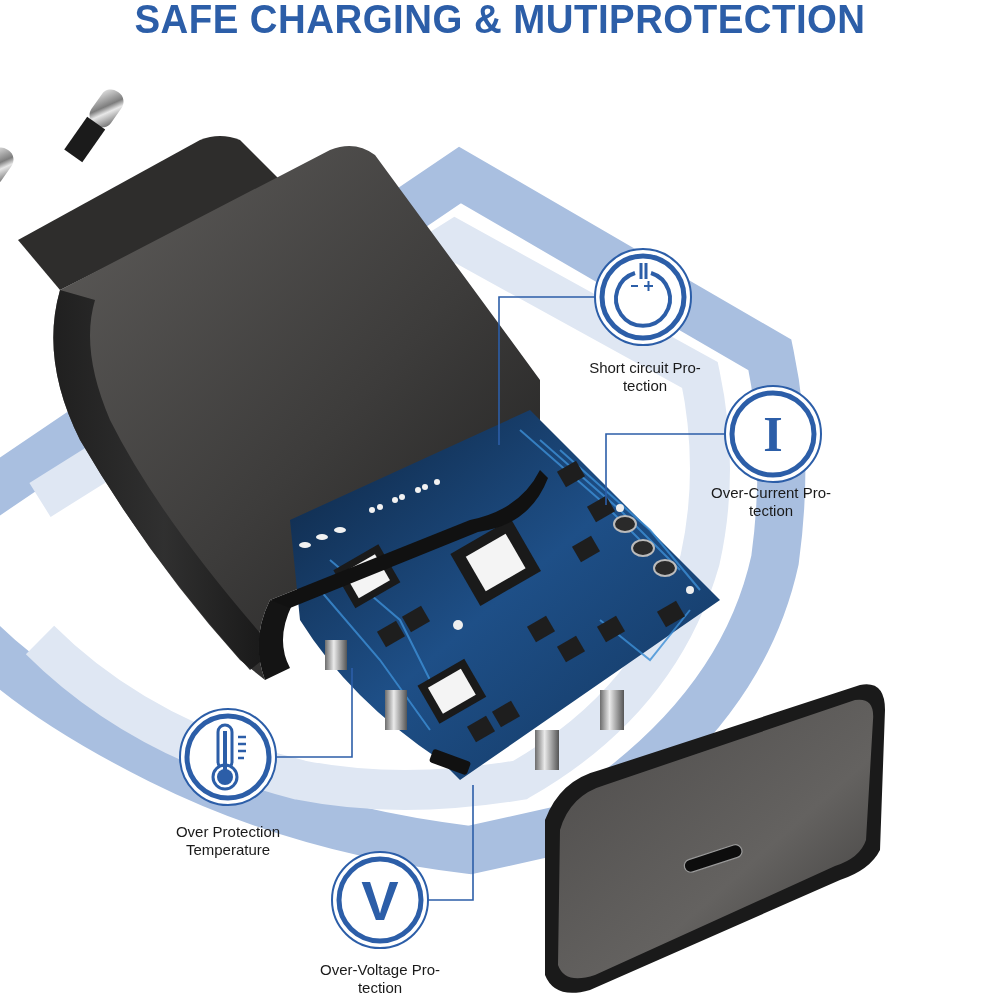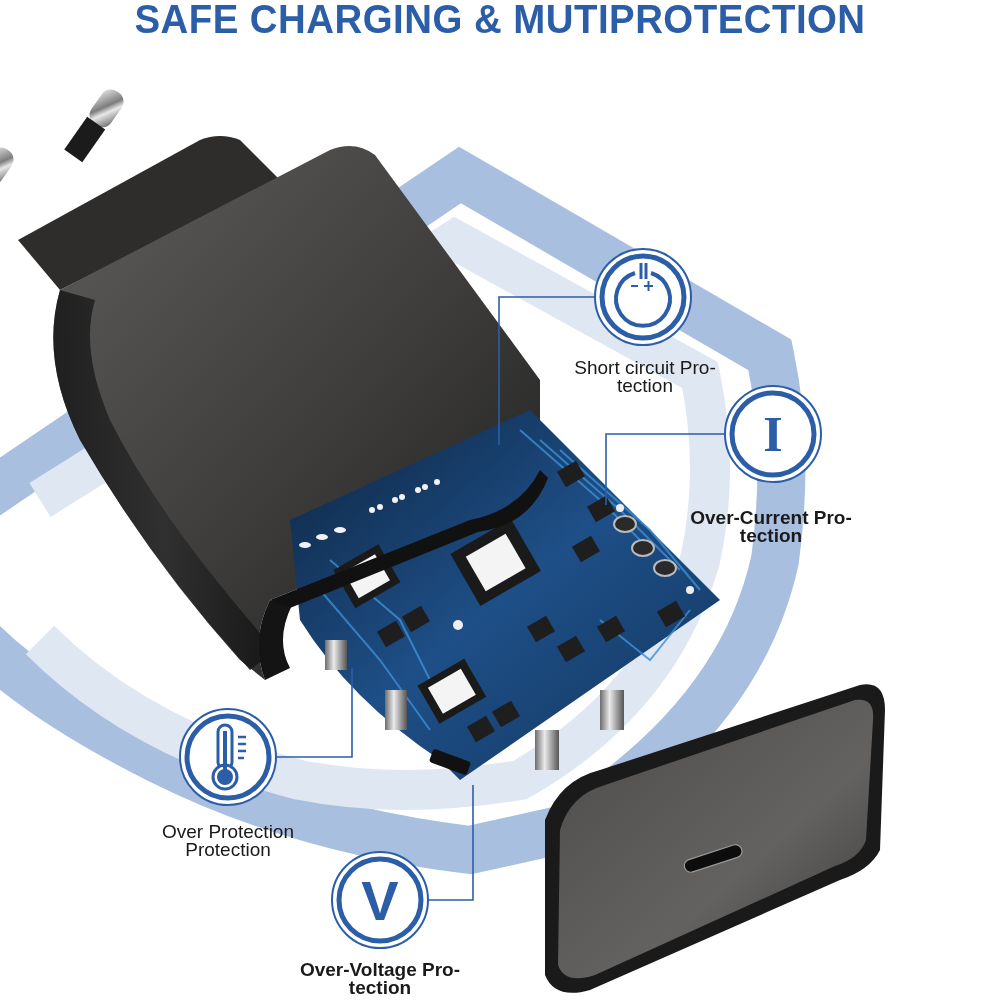--- a/index.html
+++ b/index.html
@@ -8,21 +8,21 @@
   .title {
     position:absolute; left:0; top:-6px; width:1000px; text-align:center;
     padding-left:-40px;
     font-family:"Liberation Sans", sans-serif; font-weight:bold;
     font-size:40px; letter-spacing:0.5px; transform:scaleX(0.96);
     color:#2c5ea8; line-height:50px;
   }
   .stage { position:absolute; left:0; top:0; width:1000px; height:1000px; }
   .label {
     position:absolute; text-align:center; color:#1a1a1a;
-    font-size:19px; line-height:18px; font-family:"Liberation Sans", sans-serif;
+    font-size:15px; line-height:18px; font-family:"Liberation Sans", sans-serif;
   }
   .label span { display:block; }
 </style>
 </head>
 <body>
 
 <div class="title">SAFE CHARGING &amp; MUTIPROTECTION</div>
 
 <svg class="stage" viewBox="0 0 1000 1000" xmlns="http://www.w3.org/2000/svg">
   <defs>
@@ -203,24 +203,24 @@
     <circle r="48" fill="#ffffff" stroke="#2c5ea8" stroke-width="2"></circle>
     <circle r="41" fill="none" stroke="#2c5ea8" stroke-width="5"></circle>
     <text x="0" y="20" text-anchor="middle" font-family="Liberation Sans, sans-serif" font-weight="bold" font-size="56" fill="#2c5ea8">V</text>
   </g>
 </svg>
 
 <div class="label" style="left:560px; top:359px; width:170px;">
   <span>Short circuit Pro-</span>
   <span>tection</span>
 </div>
-<div class="label" style="left:686px; top:509px; width:170px;font-weight:bold;">
+<div class="label" style="left:686px; top:484px; width:170px;">
   <span>Over-Current Pro-</span>
   <span>tection</span>
 </div>
 <div class="label" style="left:138px; top:823px; width:180px;">
   <span>Over Protection</span>
-  <span>Protection</span>
-</div>
-<div class="label" style="left:293px; top:961px; width:174px;font-weight:bold;">
+  <span>Temperature</span>
+</div>
+<div class="label" style="left:293px; top:961px; width:174px;">
   <span>Over-Voltage Pro-</span>
   <span>tection</span>
 </div>
 
 </body></html>

